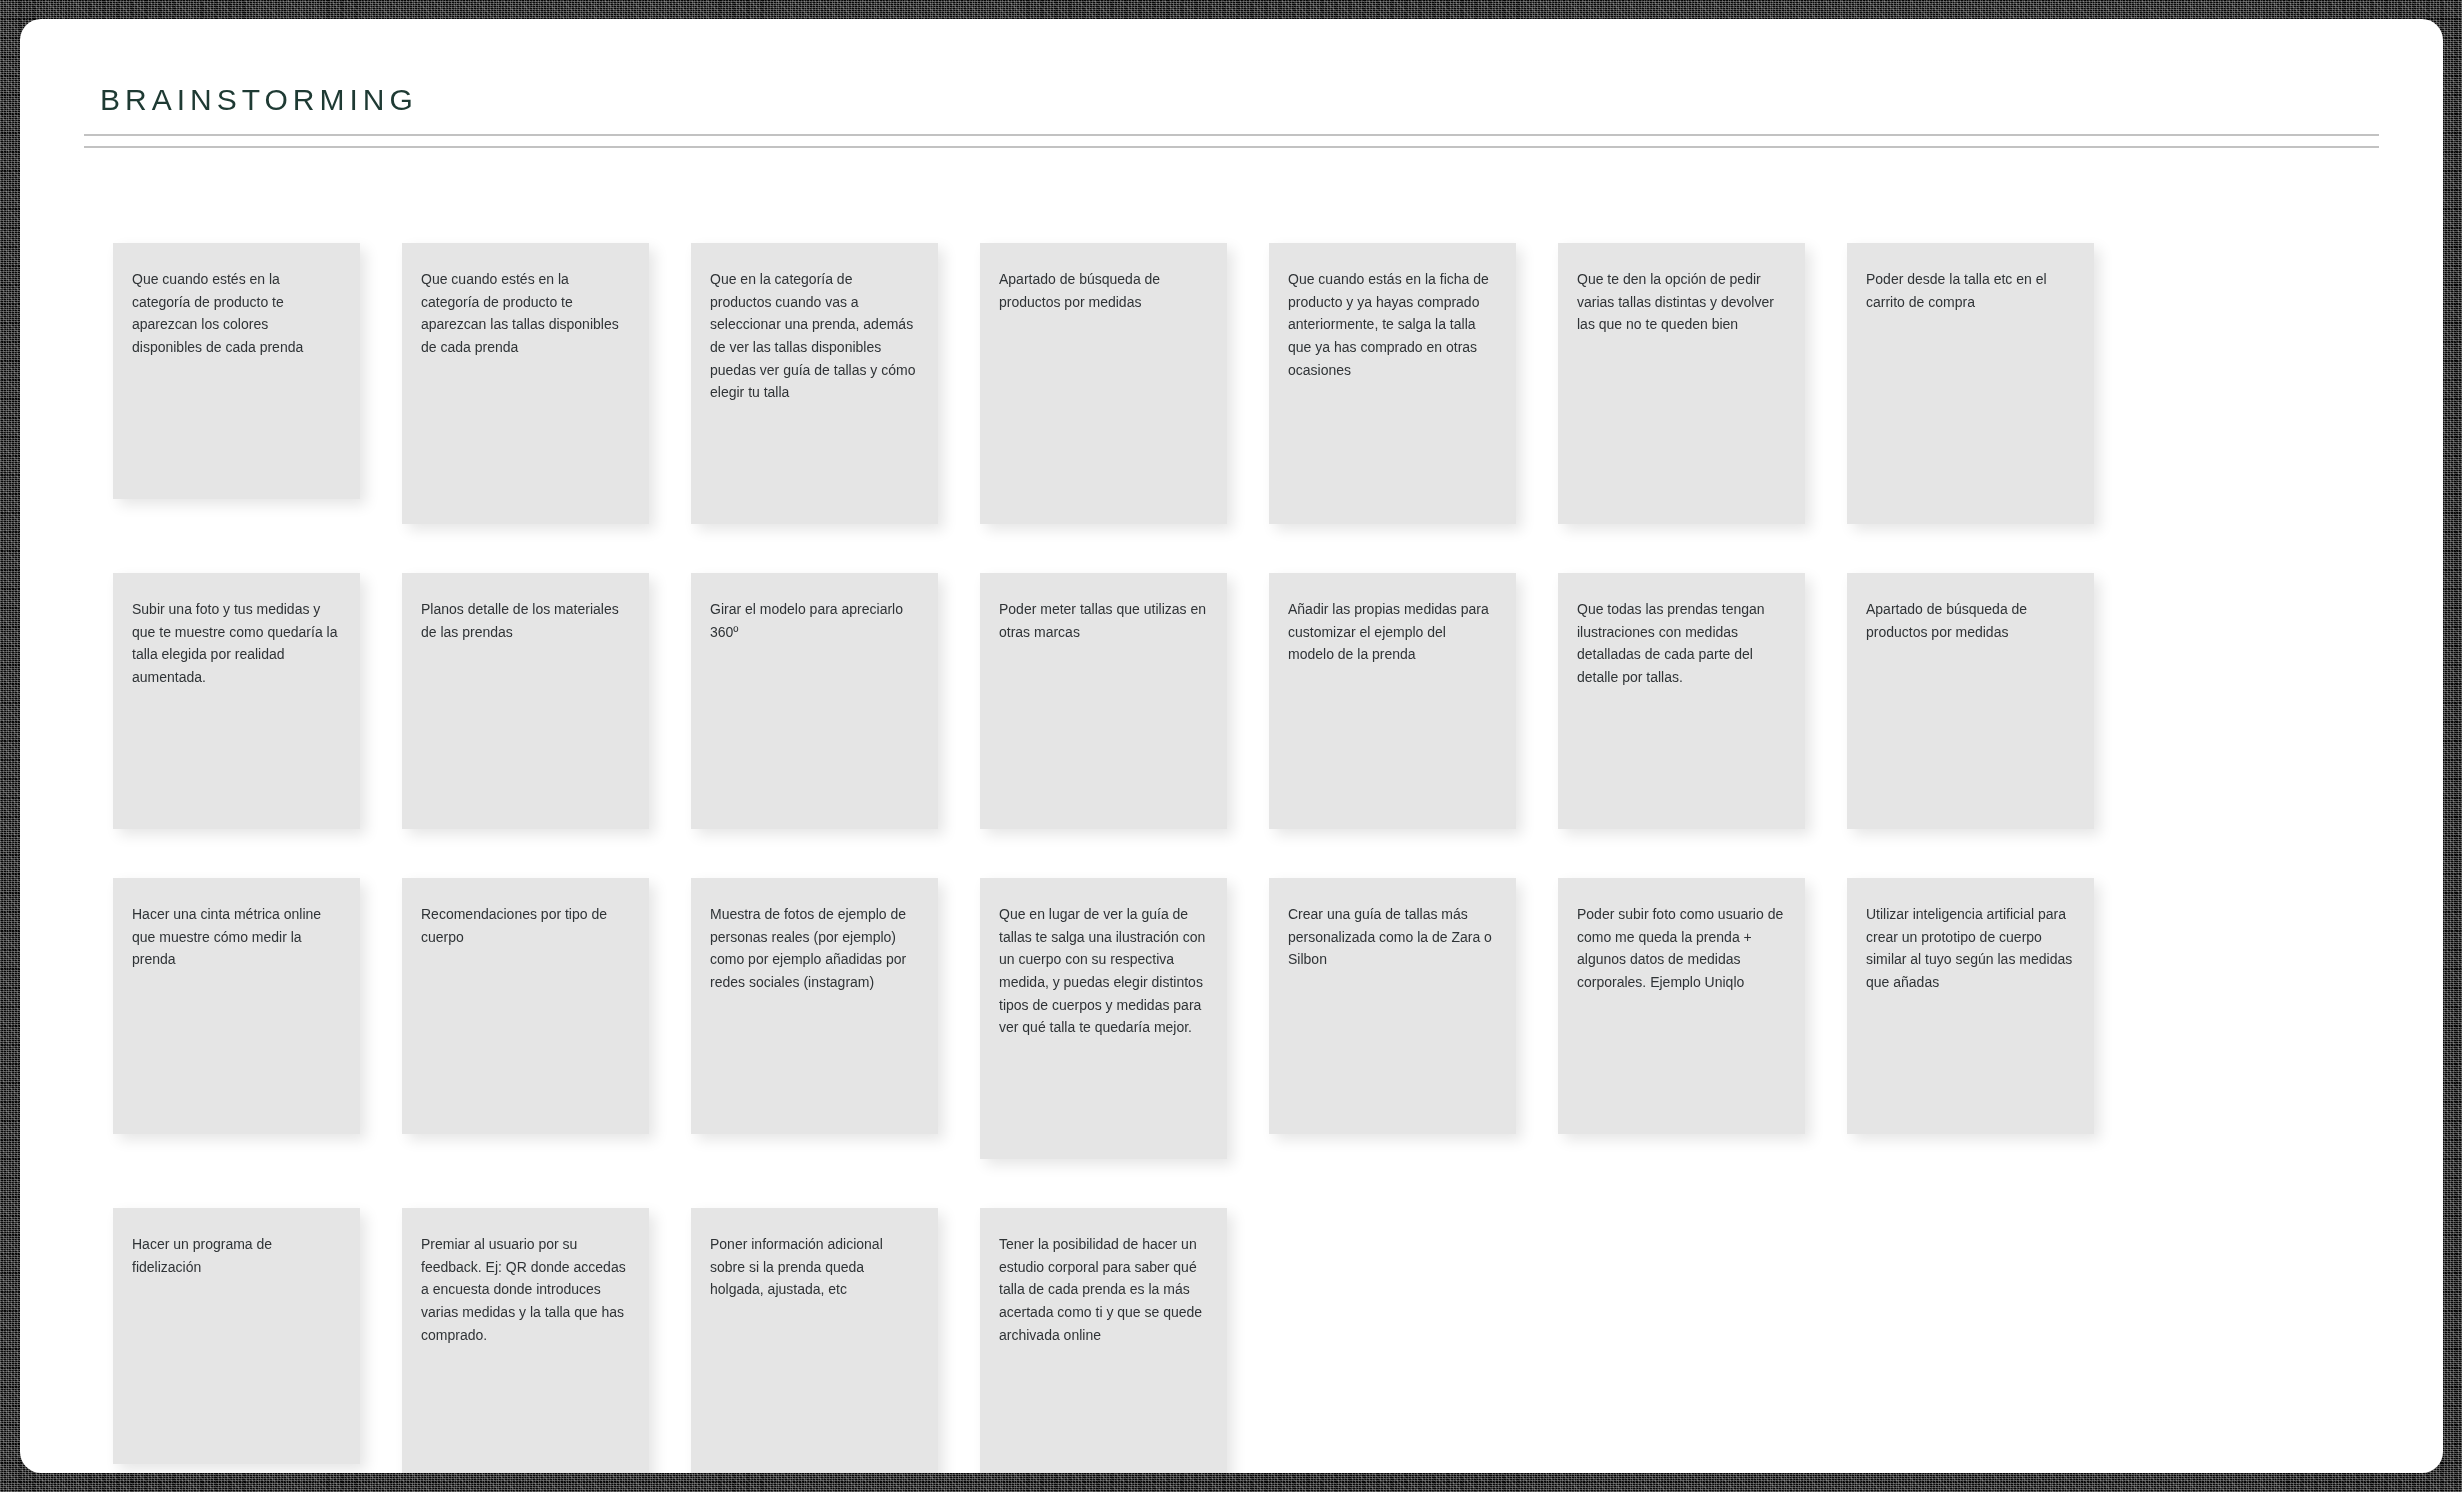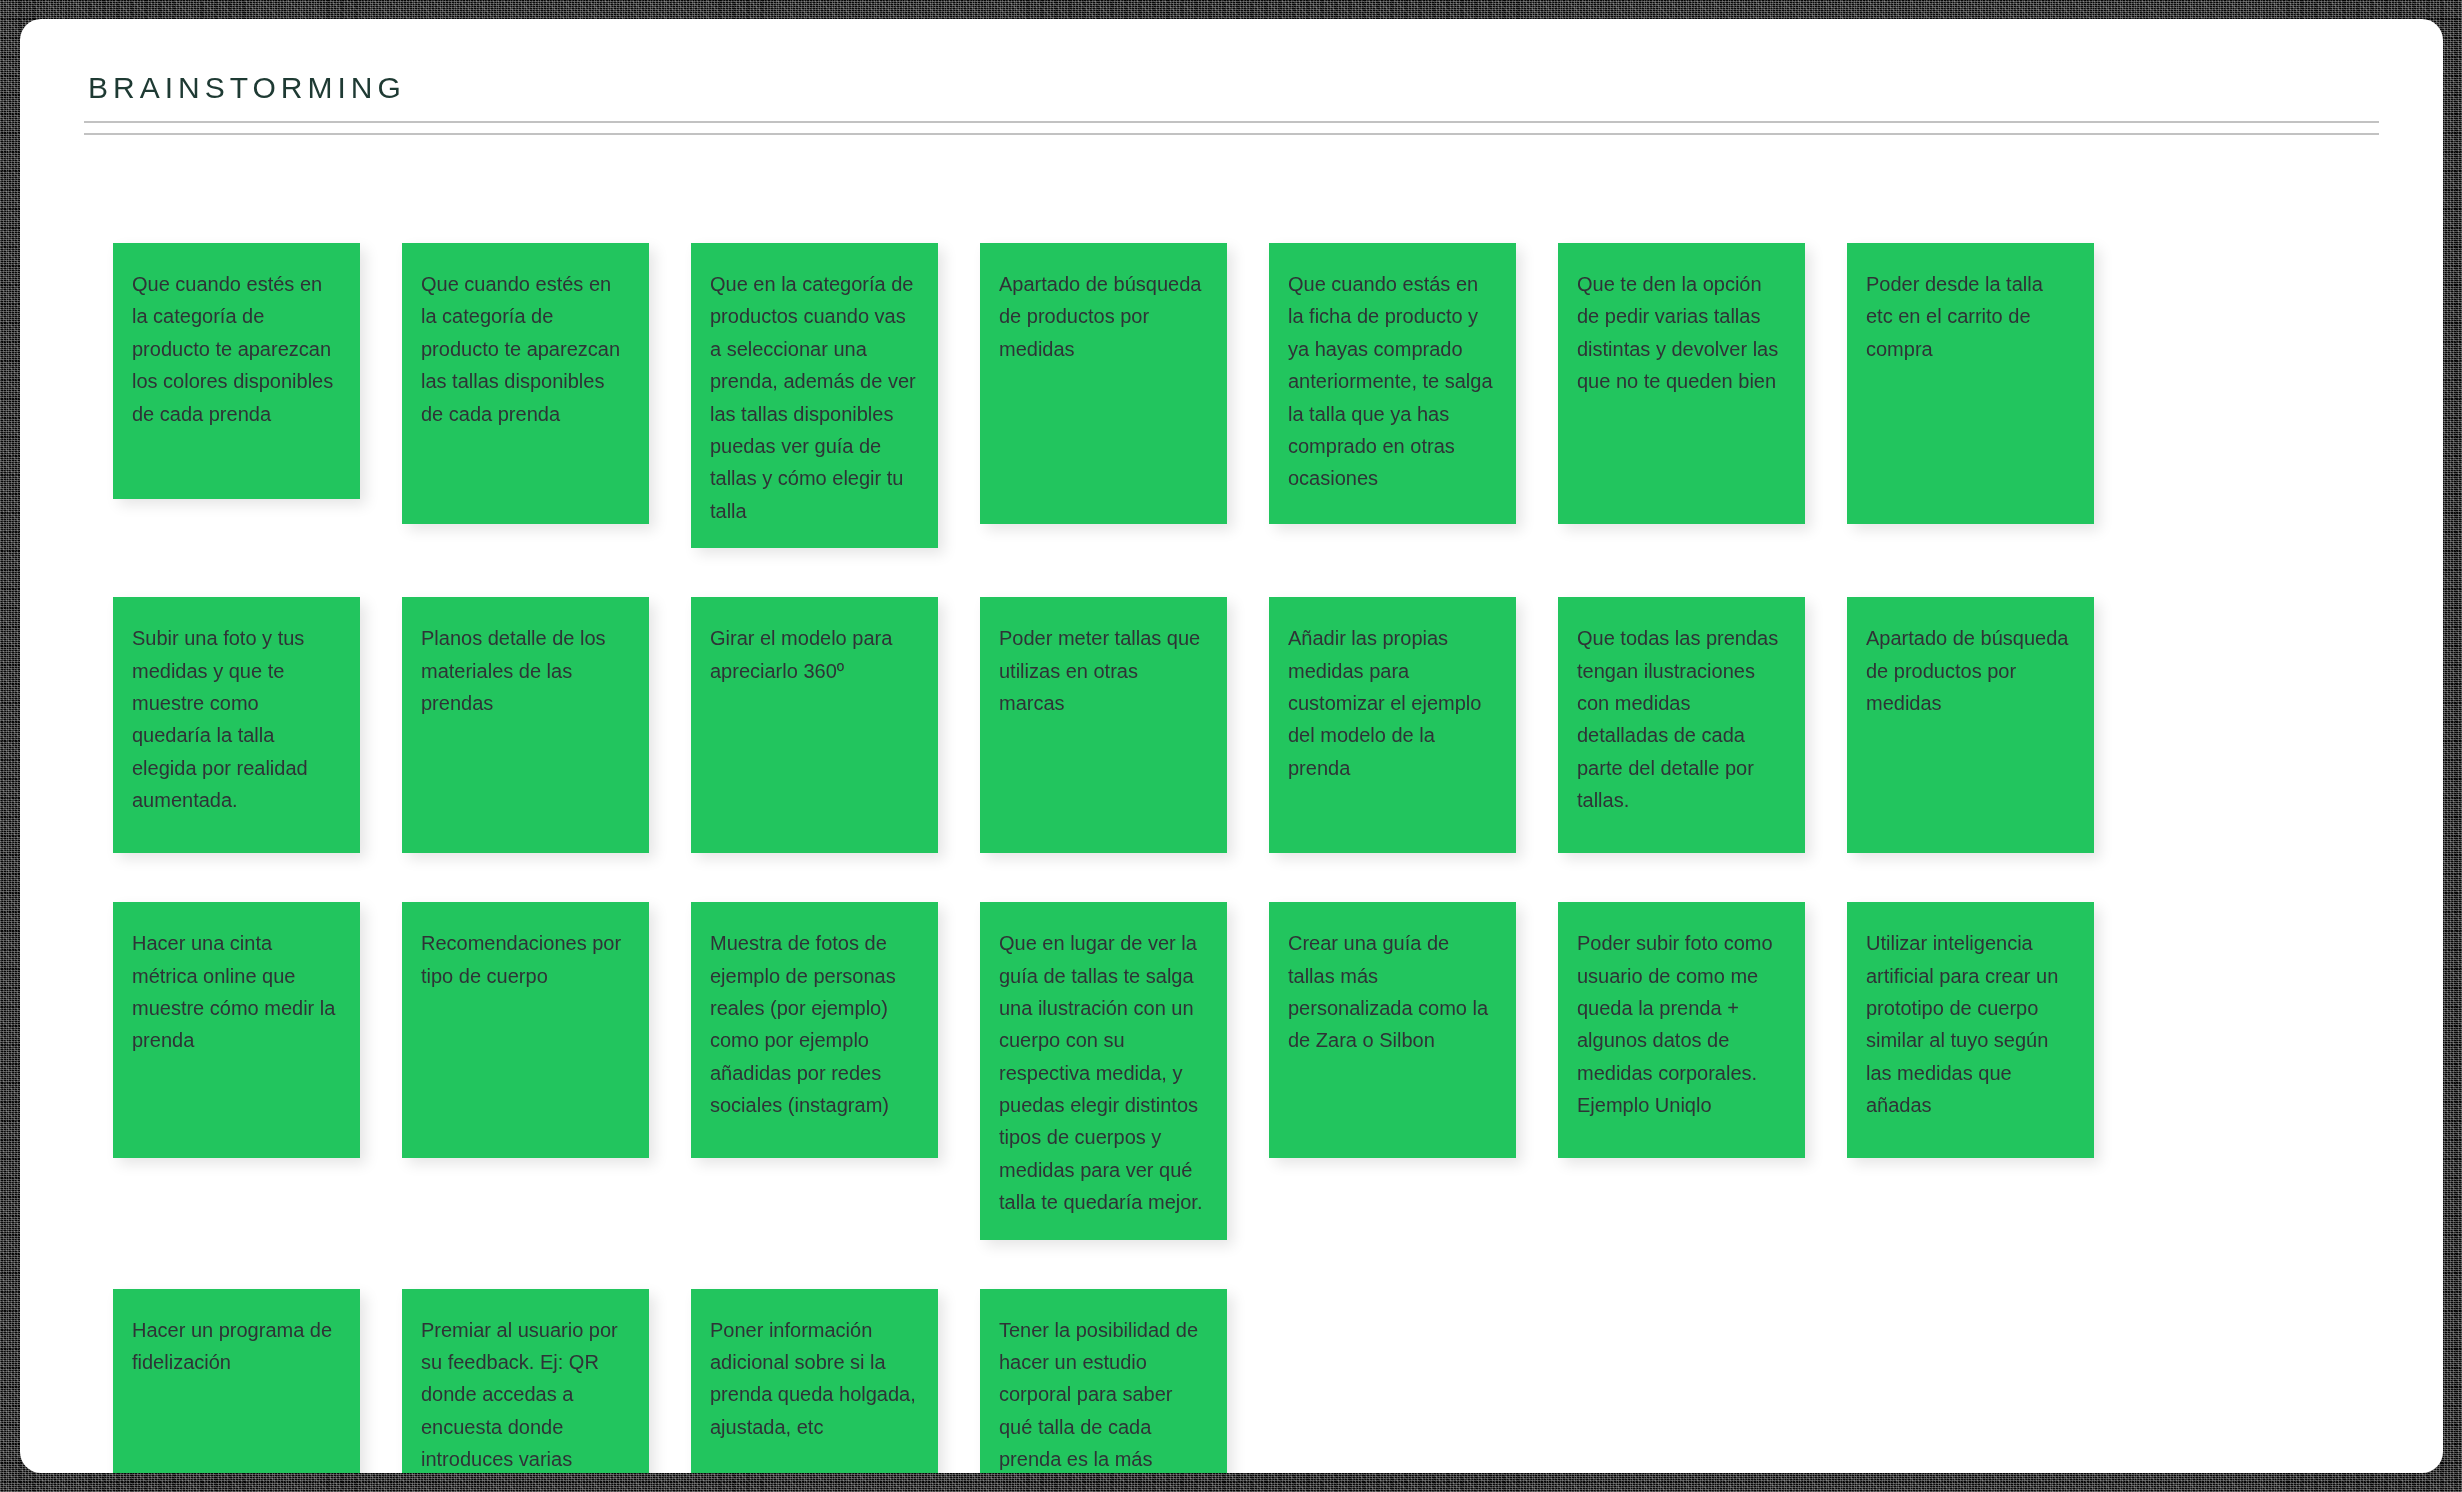--- a/index.html
+++ b/index.html
@@ -41,21 +41,21 @@
     left: 64px;
     top: 47px;
     width: 2295px;
   }
   #page-title {
     font-family: "Liberation Sans", sans-serif;
     font-size: 30px;
     font-weight: 400;
     letter-spacing: 5px;
     color: #1e3a33;
-    margin: 4px;
+    margin: 16px;
     line-height: 1.2;
     white-space: nowrap;
   }
   .rule {
     height: 1.9px;
     background: #c2c2c2;
     margin-top: 15px;
   }
   .rule.second { margin-top: 10.4px; }
 
@@ -71,25 +71,25 @@
   }
   .row {
     display: flex;
     gap: 42px;
     align-items: flex-start;
   }
   .note {
     width: 247px;
     min-height: 256px;
     box-sizing: border-box;
-    background: #22c55e;
+    background: #e5e5e5;
     padding: 25px 21px 21px 19px;
     box-shadow: 5.7px 5.7px 13.3px rgba(0,0,0,0.10);
     font-family: "Liberation Sans", sans-serif;
-    font-size: 20px;
+    font-size: 14px;
     line-height: 1.62;
     color: #2f3336;
     word-wrap: break-word;
   }
   .note.tall { min-height: 281px; }
 </style>
 </head>
 <body>
 
 <div id="frame"></div>

